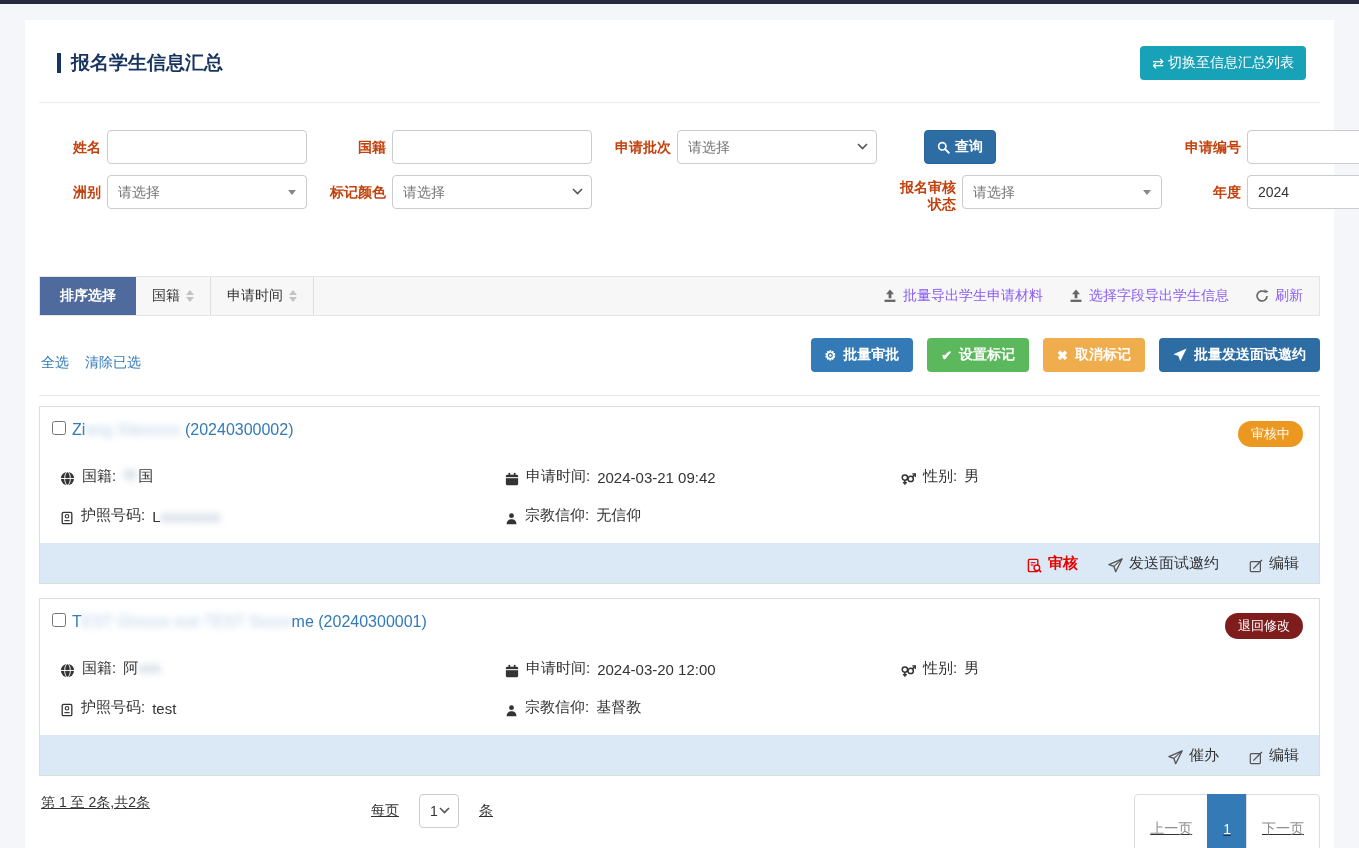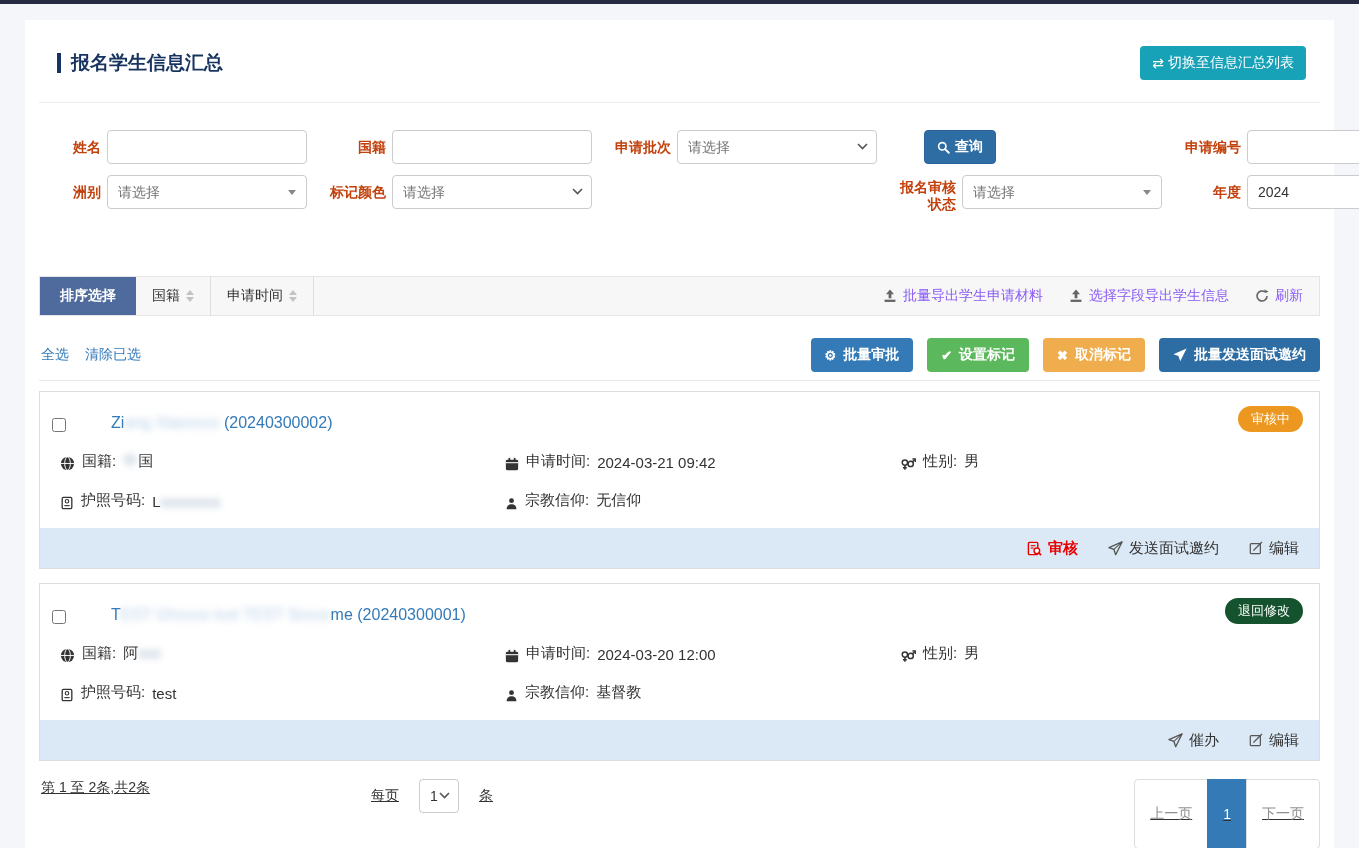--- a/index.html
+++ b/index.html
@@ -35,47 +35,47 @@
   .stab { display:flex; align-items:center; padding:0 16px; font-size:14px; color:#333; border-right:1px solid #ddd; cursor:pointer; gap:6px; }
   .stab.active { background:#4f6b9e; color:#fff; font-weight:bold; border-right:none; padding:0 20px; }
   .carets { display:flex; flex-direction:column; gap:2px; }
   .caret-up { width:0; height:0; border-left:4px solid transparent; border-right:4px solid transparent; border-bottom:5px solid #c3c3c3; }
   .caret-down { width:0; height:0; border-left:4px solid transparent; border-right:4px solid transparent; border-top:5px solid #c3c3c3; }
   .sort-actions { margin-left:auto; display:flex; align-items:center; gap:26px; padding-right:16px; }
   .sact { display:inline-flex; align-items:center; gap:6px; font-size:14px; color:#8b5cf6; cursor:pointer; }
   .sact svg { color:#666; }
 
   
-  .selrow { margin-top:22px; display:flex; align-items:center; padding-bottom:8px; border-bottom:1px solid #e8e8e8; }
+  .selrow { margin-top:22px; display:flex; align-items:flex-end; padding-bottom:23px; border-bottom:1px solid #e8e8e8; }
   .sellinks { display:flex; gap:16px; margin-left:2px; }
   .sellinks a { color:#337ab7; font-size:14px; text-decoration:none; cursor:pointer; }
   .bulk-btns { margin-left:auto; display:flex; gap:14px; }
   .bbtn { display:inline-flex; align-items:center; gap:7px; color:#fff; border:none; border-radius:4px; font-size:14px; font-weight:bold; height:34px; padding:0 14px; cursor:pointer; }
   .bbtn .u { font-size:13px; }
   .bbtn.blue { background:#337ab7; }
   .bbtn.green { background:#5cb85c; }
   .bbtn.orange { background:#f0ad4e; }
   .bbtn.darkblue { background:#2e6da4; }
 
   
   .card { border:1px solid #ddd; margin-top:10px; background:#fff; }
   .card + .card { margin-top:14px; }
-  .card-head { display:flex; align-items:flex-end; padding:14px 16px 0 12px;gap:39px; }
+  .card-head { display:flex; align-items:flex-start; padding:14px 16px 0 12px; }
   .card-head input[type=checkbox] { width:14px; height:14px; margin:0 6px 0 0; }
   .card-link { color:#337ab7; font-size:16px; text-decoration:none; cursor:pointer; }
   .badge { margin-left:auto; color:#fff; font-size:13px; border-radius:13px; padding:4px 13px; white-space:nowrap; }
   .badge.reviewing { background:#ec971f; }
-  .badge.returned { background:#14532d; }
+  .badge.returned { background:#7f1d1d; }
   .card-body-row { display:grid; grid-template-columns:445px 395px 1fr; padding:0 16px 0 20px; margin-top:20px; }
   .fld { display:inline-flex; align-items:flex-end; gap:7px; font-size:15px; color:#333; }
   .fld svg { flex:none; }
   .redact { filter:blur(3.5px); opacity:.8; color:#7f9ab5; }
   .card-link .redact { color:#a5c3e2; }
   .card-foot { margin-top:18px; height:40px; background:#dbe9f6; display:flex; align-items:center; justify-content:flex-end; gap:30px; padding-right:20px; }
-  .flink { display:inline-flex; align-items:center; gap:6px; font-size:15px; color:#333; cursor:pointer; text-decoration:none; }
+  .flink { display:inline-flex; align-items:flex-end; gap:6px; font-size:15px; color:#333; cursor:pointer; text-decoration:none; }
   .flink svg { color:#555; }
   .flink.danger { color:#e60000; font-weight:bold; }
 
   
   .bottombar { display:flex; align-items:flex-start; margin-top:18px;text-decoration:underline; }
   .pg-summary { font-size:14px; color:#333; margin-left:2px; width:330px; }
   .perpage { display:flex; align-items:center; gap:20px; font-size:14px; }
   .perpage .selwrap { width:40px; }
   .perpage select { padding:0 20px 0 10px; color:#333; }
   .pager { margin-left:auto; display:flex; }

